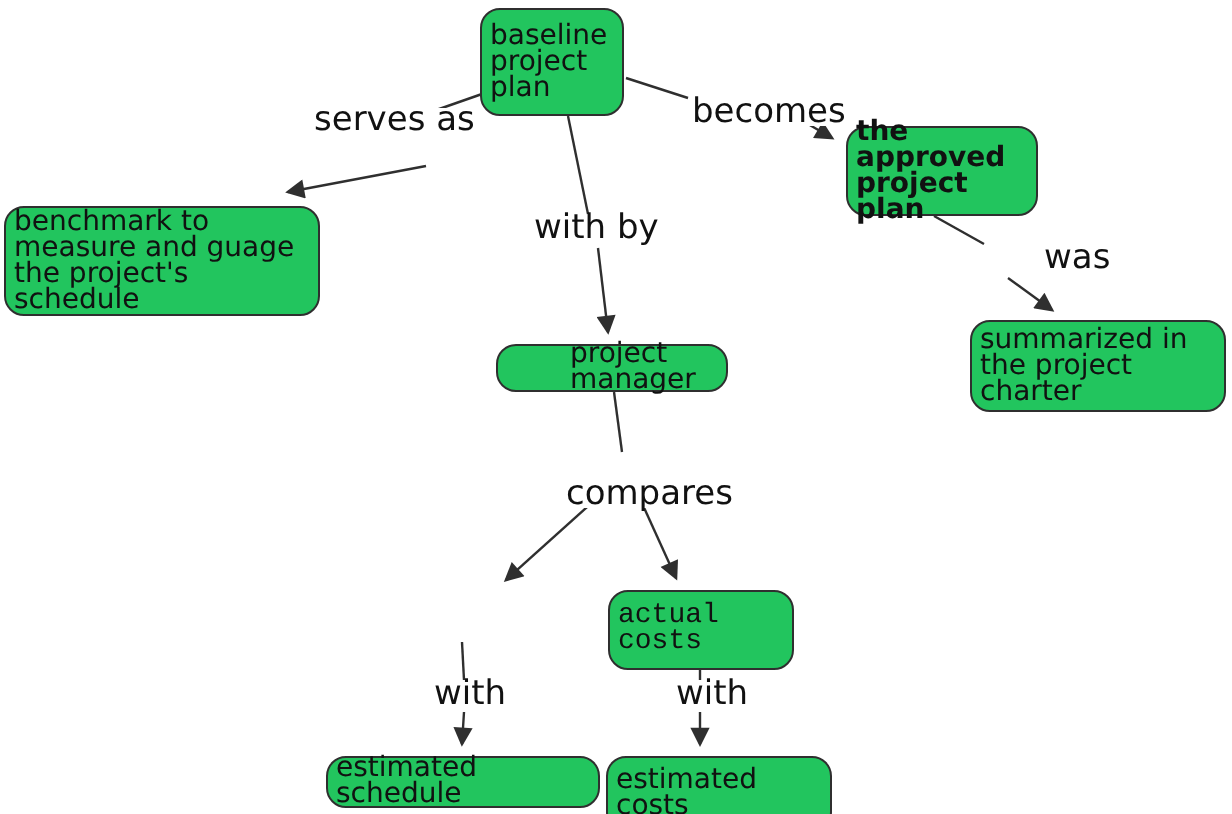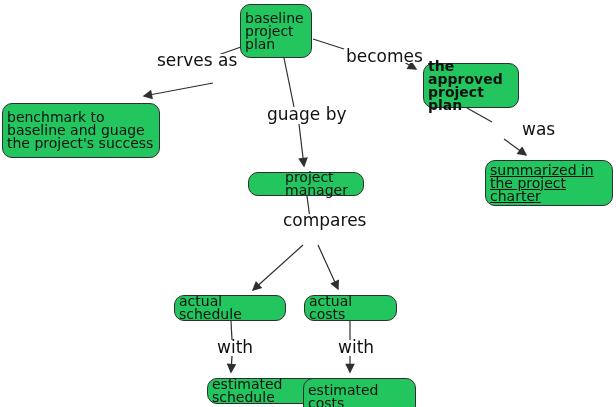--- a/index.html
+++ b/index.html
@@ -71,43 +71,42 @@
 
     <line x1="231" y1="321" x2="232" y2="340" stroke="#2f2f2f" stroke-width="1.2"></line>
     <line x1="232" y1="356" x2="231" y2="372" stroke="#2f2f2f" stroke-width="1.2" marker-end="url(#arrow)"></line>
 
     <line x1="350" y1="321" x2="350" y2="340" stroke="#2f2f2f" stroke-width="1.2"></line>
     <line x1="350" y1="356" x2="350" y2="372" stroke="#2f2f2f" stroke-width="1.2" marker-end="url(#arrow)"></line>
   </svg>
 
   <div class="node" style="left:240px; top:4px; width:72px; height:54px;">baseline project plan</div>
 
-  <div class="node" style="left:2px; top:103px; width:158px; height:55px;">benchmark to baseline and guage the project's success</div>
+  <div class="node" style="left:2px; top:103px; width:158px; height:55px;">benchmark to measure and guage the project's schedule</div>
 
   <div class="node" style="left:423px; top:63px; width:96px; height:45px;font-weight:bold;">the approved project plan</div>
 
-  <div class="node" style="left:485px; top:160px; width:128px; height:46px;text-decoration:underline;">summarized in the project charter</div>
+  <div class="node" style="left:485px; top:160px; width:128px; height:46px;">summarized in the project charter</div>
 
   <div class="node" style="left:248px; top:172px; width:116px; height:24px;padding-left:36px;">project manager</div>
 
-  <div class="node" style="left:174px; top:295px; width:112px; height:26px;">actual schedule</div>
 
-  <div class="node" style="left:304px; top:295px; width:93px; height:26px;">actual costs</div>
+  <div class="node" style="left:304px; top:295px; width:93px; height:40px;font-family:Liberation Mono, monospace;">actual costs</div>
 
-  <div class="node" style="left:163px; top:378px; width:137px; height:26px;margin-left:44px;">estimated schedule</div>
+  <div class="node" style="left:163px; top:378px; width:137px; height:26px;">estimated schedule</div>
 
   <div class="node" style="left:303px; top:378px; width:113px; height:38px;">estimated costs</div>
 
   <span class="edge-label" style="left:155px; top:54px;">serves as</span>
 
   <span class="edge-label" style="left:344px; top:50px;">becomes</span>
 
-  <span class="edge-label" style="left:265px; top:108px;">guage by</span>
+  <span class="edge-label" style="left:265px; top:108px;">with by</span>
 
   <span class="edge-label" style="left:491px; top:123px;margin-left:29px;">was</span>
 
-  <span class="edge-label" style="left:281px; top:214px;text-align:right;">compares</span>
+  <span class="edge-label" style="left:281px; top:241px;text-align:right;">compares</span>
 
   <span class="edge-label" style="left:215px; top:341px;">with</span>
 
   <span class="edge-label" style="left:336px; top:341px;">with</span>
 
 </div>
 
 </body></html>

